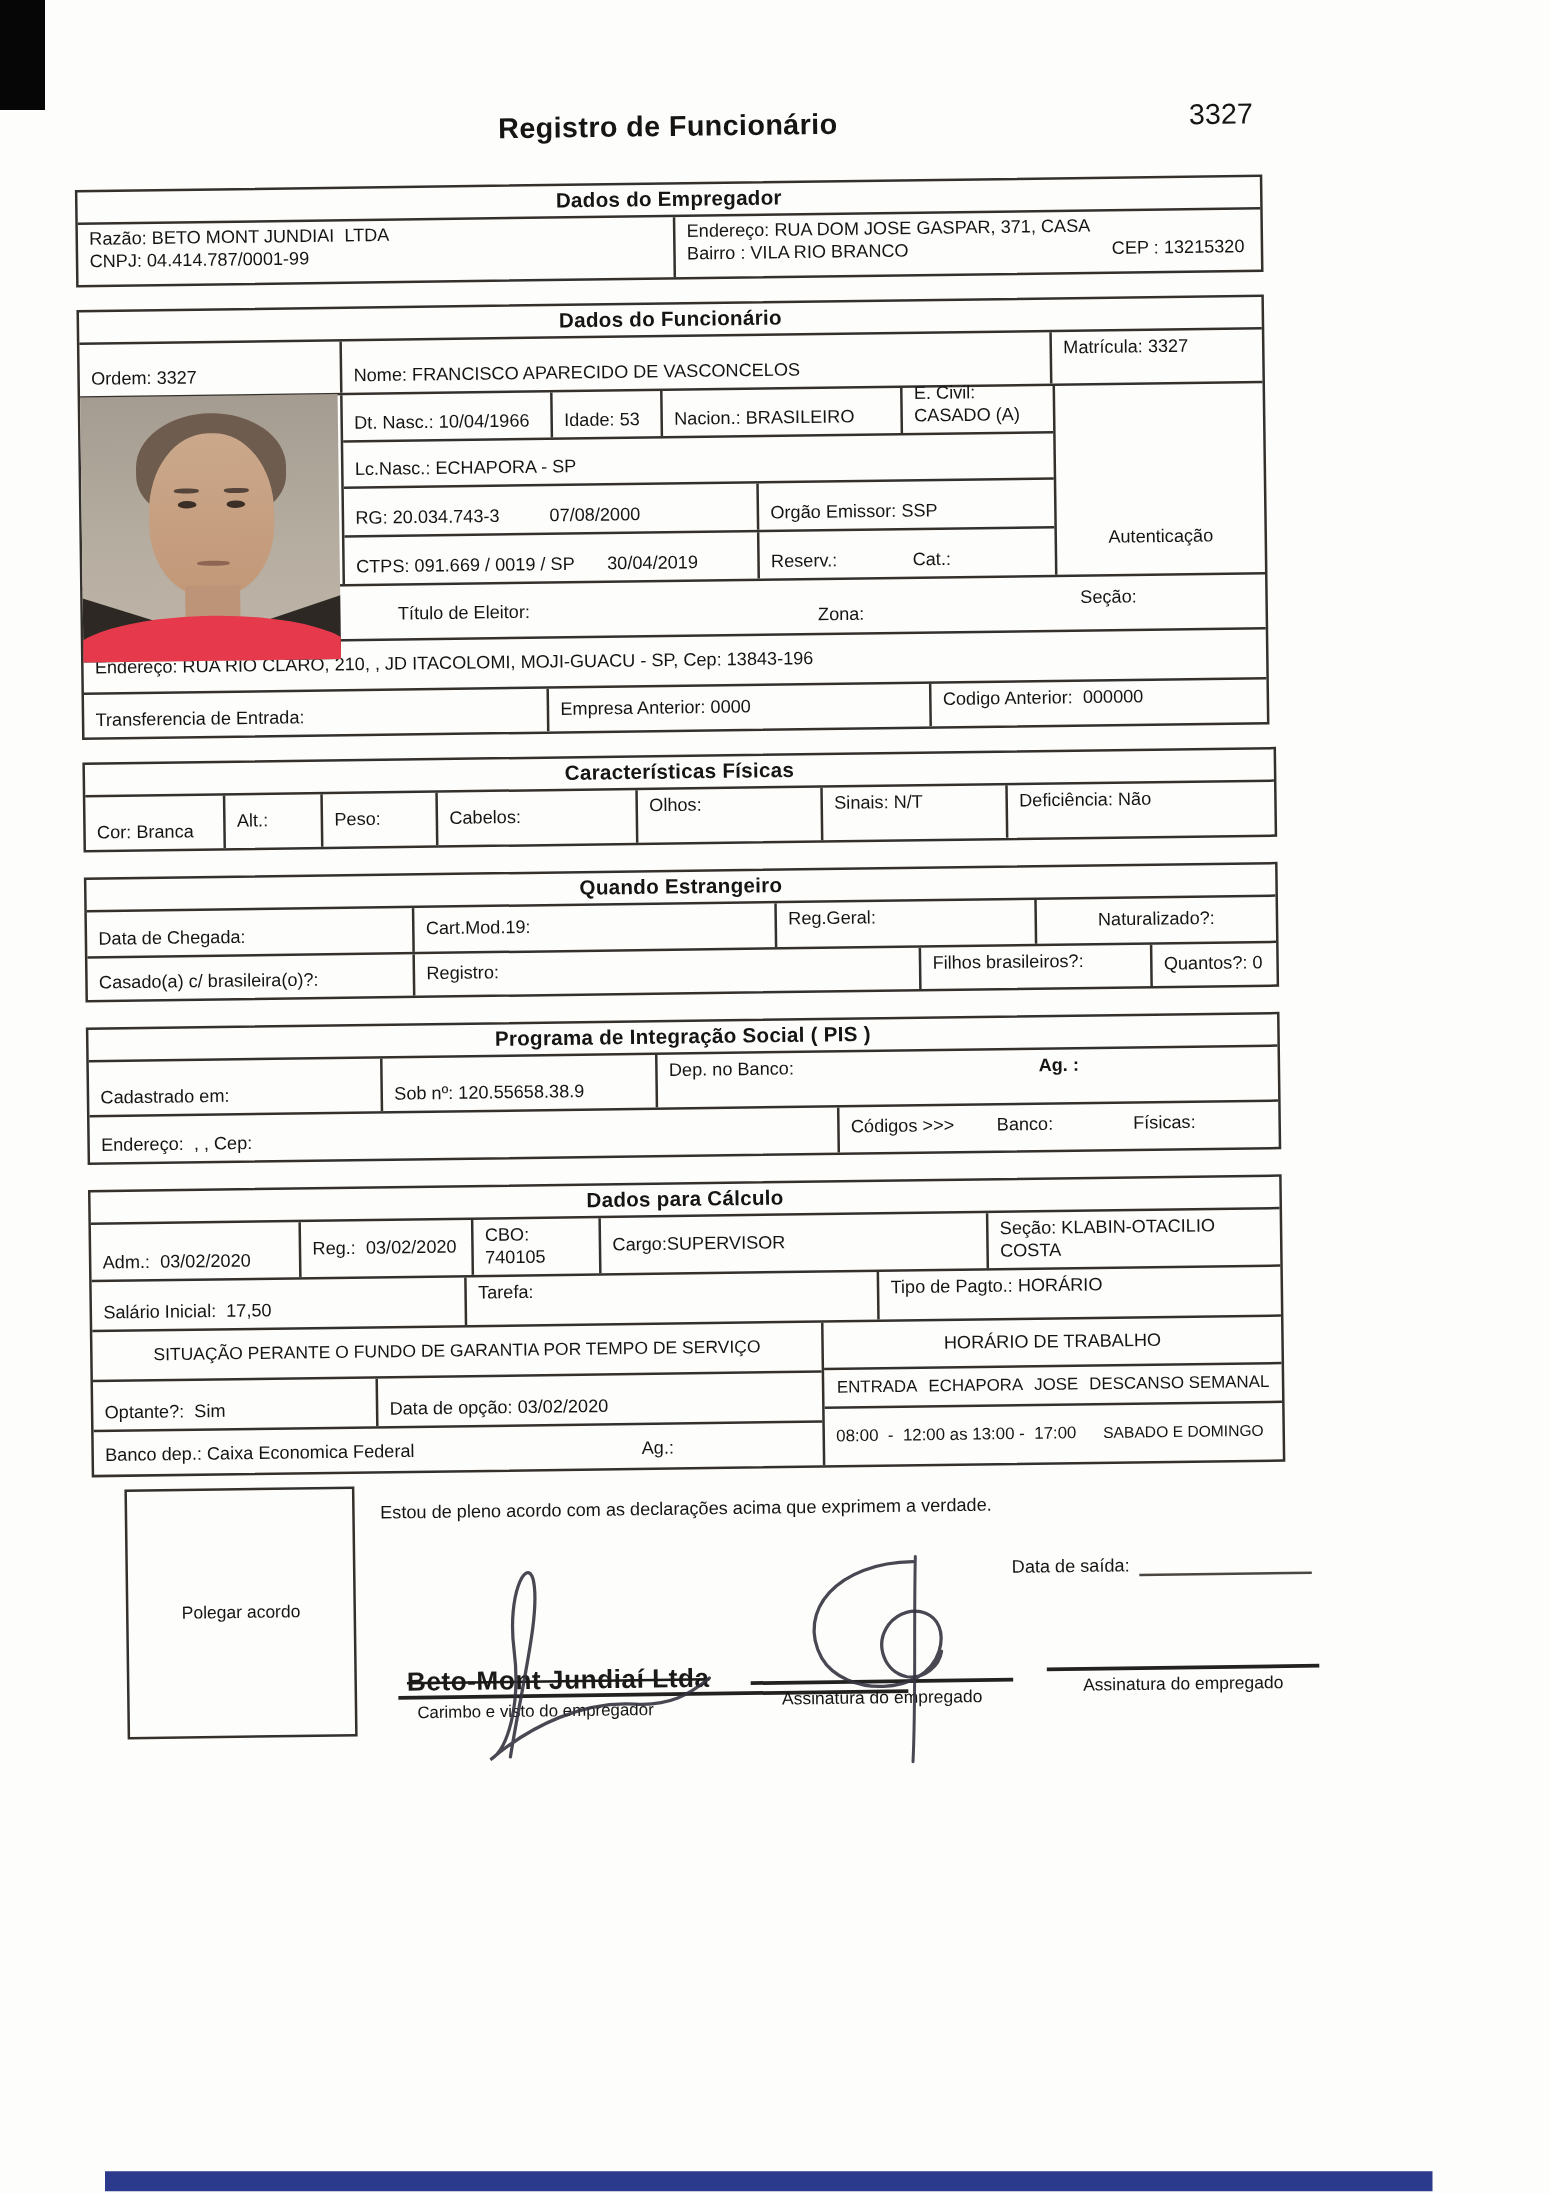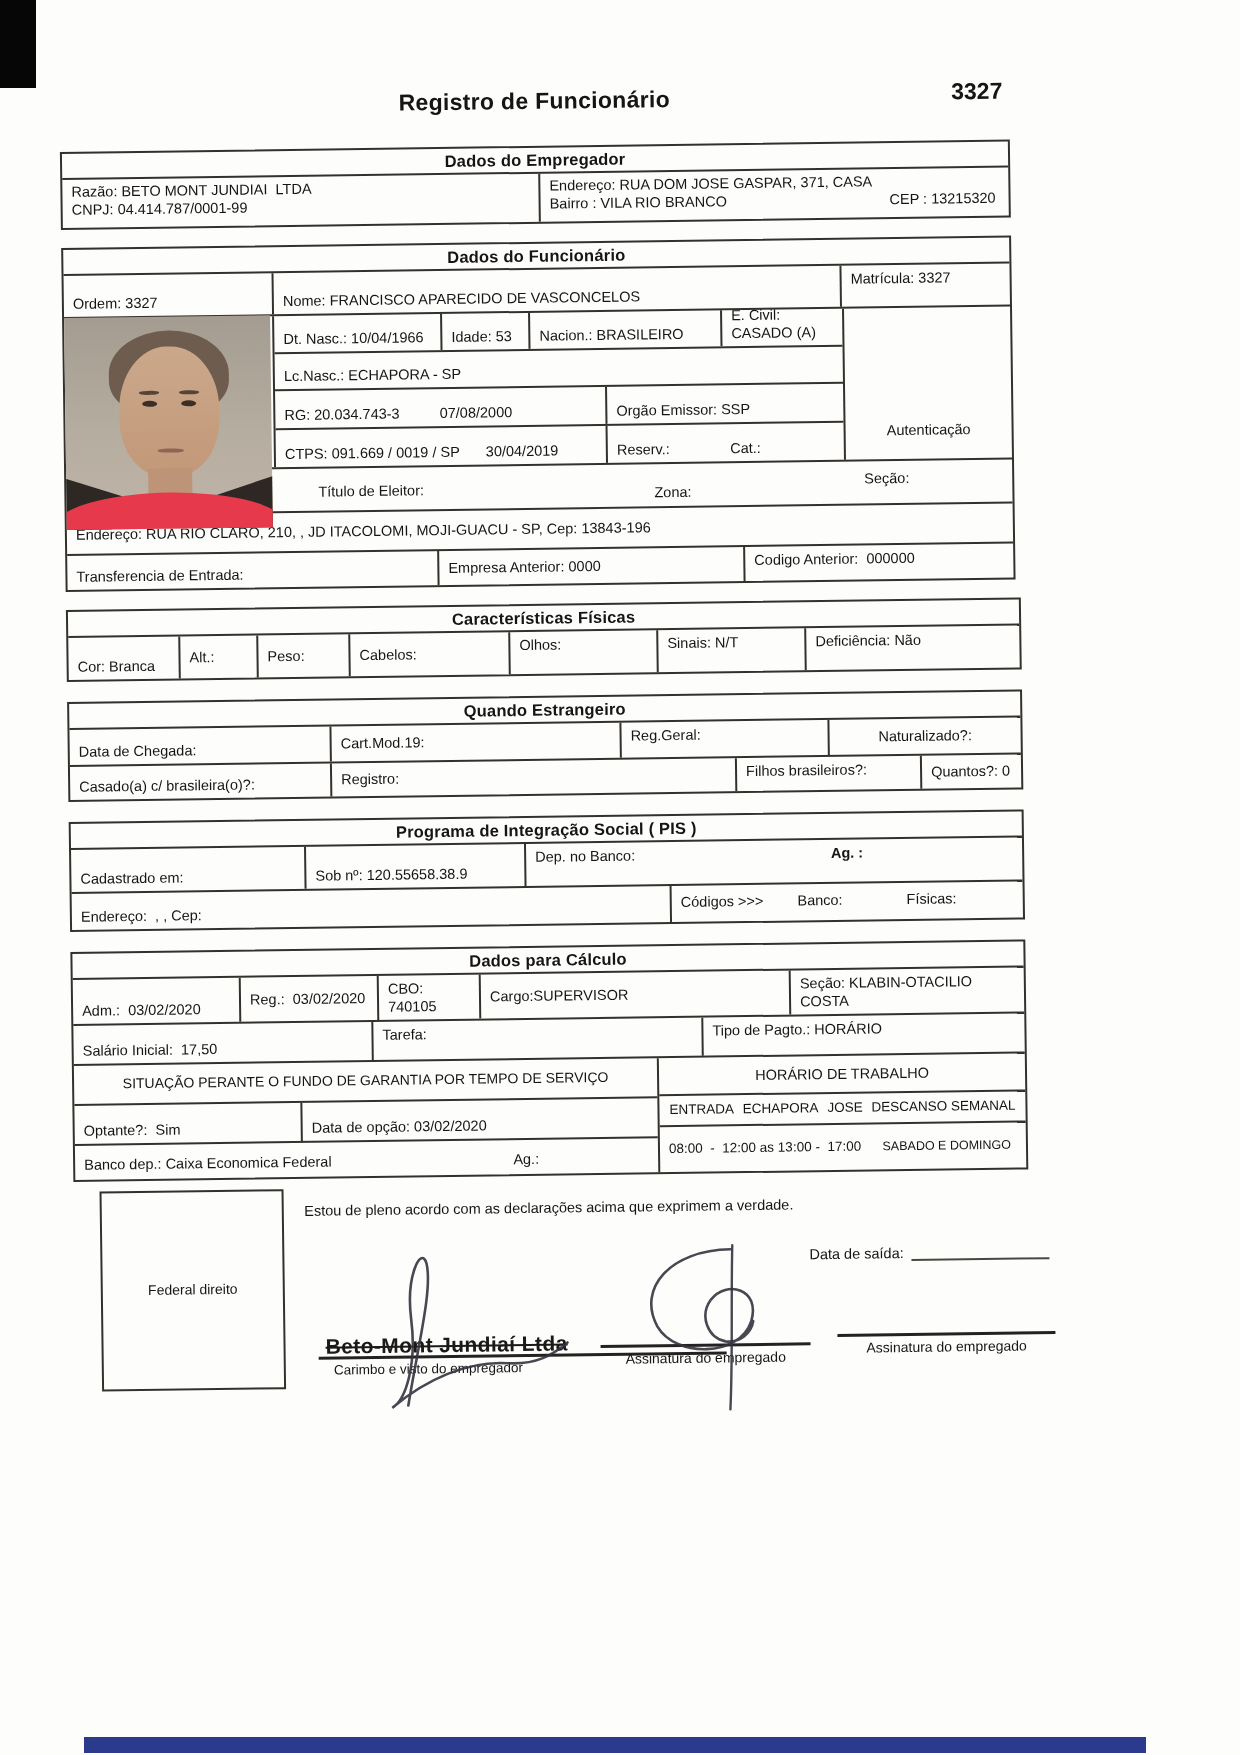--- a/index.html
+++ b/index.html
@@ -15,21 +15,21 @@
   .hdr { font-weight:bold; font-size:16.5px; text-align:center; padding:3px 0 2px; border-bottom:2px solid #34312d; letter-spacing:.2px; }
   .row { display:flex; align-items:stretch; }
   .bb { border-bottom:2px solid #34312d; }
   .c { padding:4px 9px; border-right:2px solid #34312d; display:flex; align-items:flex-end; white-space:pre-wrap; font-size:14.5px; line-height:1.25; }
   .c.last { border-right:none; }
   .c.top { align-items:flex-start; }
   .c.mid { align-items:center; }
   .c.cen { justify-content:center; }
   .grow { flex:1; }
   .title { font-weight:bold; font-size:23px; letter-spacing:.3px; }
-  .docnum { font-weight:bold; font-size:23px; }
+  .docnum { font-weight:normal; font-size:23px; }
   .small { font-size:13.5px; }
   .sigline { position:absolute; height:3px; background:#242220; }
   .siglabel { position:absolute; font-size:14px; text-align:center; }
   .stamp { font-weight:bold; font-size:21px; letter-spacing:.4px; text-decoration:line-through; color:#1b1a19; }
   .uline { display:inline-block; width:138px; border-bottom:2px solid #4a4742; height:15px; margin-left:8px; }
 </style>
 </head>
 <body>
 
 <div class="abs" style="left:0; top:0; width:36px; height:88px; background:#060606;"></div>
@@ -219,21 +219,21 @@
         <div class="c last mid grow" style="font-size:13.5px;">
           <span>08:00  -  12:00 as 13:00 -  17:00</span>
           <span style="margin-left:auto; margin-right:6px; font-size:12.5px;">SABADO E DOMINGO</span>
         </div>
       </div>
     </div>
   </div>
 
   <div class="box" style="left:86px; top:1192px; width:184px; height:200px; border-width:2px;">
     <div class="c last mid cen grow" style="font-size:14px;">
-      <span>Federal direito</span>
+      <span>Polegar acordo</span>
     </div>
   </div>
 
   <div class="abs" style="left:60px; top:1206px; width:950px; text-align:center; font-size:14.5px;">Estou de pleno acordo com as declarações acima que exprimem a verdade.</div>
 
   <div class="abs" style="left:795px; top:1256px; font-size:14.5px; display:flex; align-items:flex-end;">
     <span>Data de saída:</span>
     <span class="uline"></span>
   </div>
 

